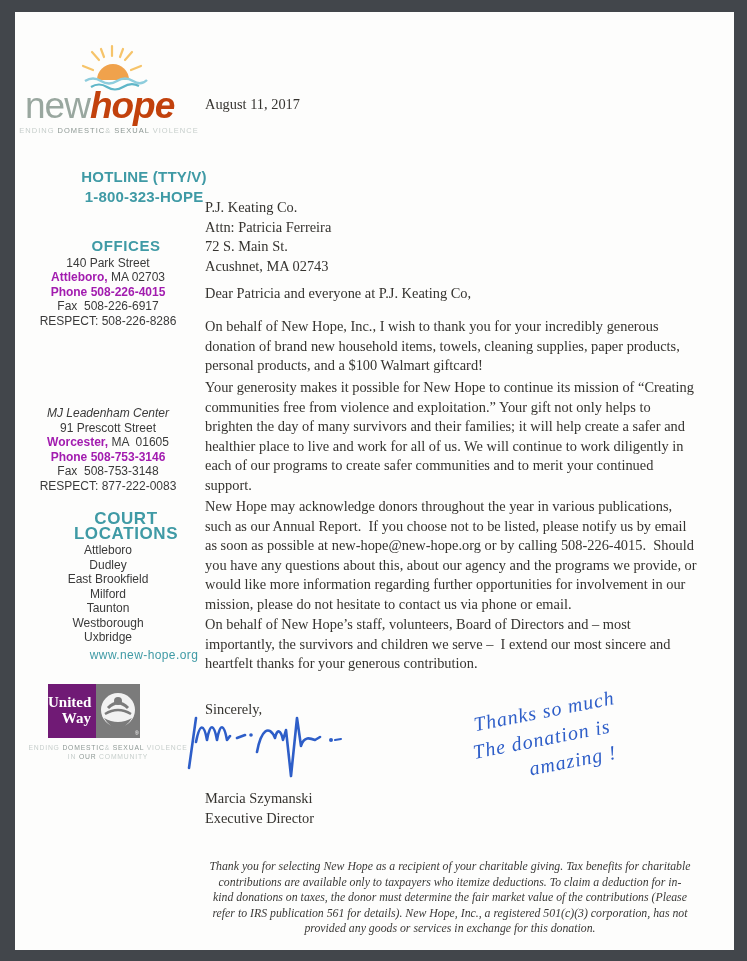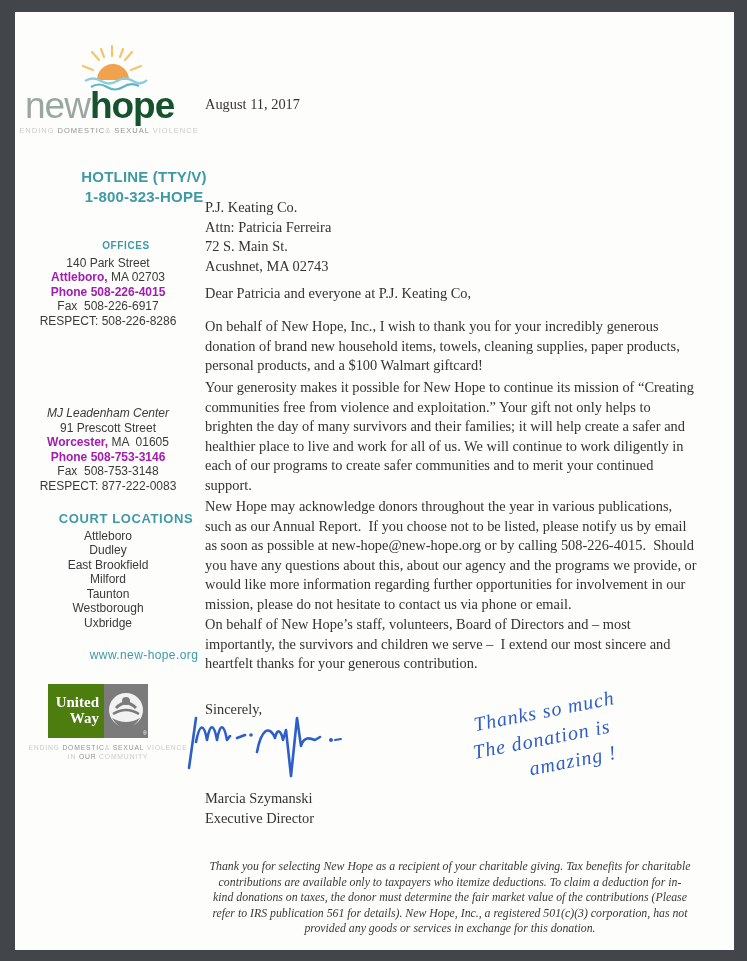--- a/index.html
+++ b/index.html
@@ -5,42 +5,42 @@
   * { margin:0; padding:0; box-sizing:border-box; }
   body { width:747px; height:961px; background:#42464b; font-family:"Liberation Serif", serif; overflow:hidden; }
   .frame { position:relative; width:747px; height:961px; background:#42464b; }
   .paper { position:absolute; left:15px; top:12px; width:719px; height:938px; background:#fdfdfc; overflow:hidden; }
 
   
   .side-block { position:absolute; left:0; width:186px; text-align:center;
                 font-family:"Liberation Sans", sans-serif; font-size:12px; line-height:14.5px; color:#3a3a3a; }
   .teal { color:#3f9aa5;margin-left:36px; }
   .hotline { font-size:15px; font-weight:bold; line-height:20px; letter-spacing:.2px; }
-  .side-header { font-size:10px; font-weight:bold; letter-spacing:.6px; margin-bottom:2px; }
+  .side-header { font-size:15px; font-weight:bold; letter-spacing:.6px; margin-bottom:2px; }
   .b { font-weight:bold; color:#a21caf; }
   .it { font-style:italic; }
   .pre { white-space:pre; }
   .prelist { white-space:pre-line; }
   .weblink { font-size:12px; letter-spacing:.4px; }
 
   
   .logo-wrap { position:absolute; left:4px; top:30px; width:180px; height:95px; }
   .logo-sun { position:absolute; left:58px; top:2px; }
   .logo-text { position:absolute; left:6px; top:44px; width:172px; font-family:"Liberation Sans", sans-serif;
                font-size:37px; letter-spacing:-1px; line-height:40px; }
   .logo-new { color:#99a79f; font-weight:normal; }
-  .logo-hope { color:#14532d; font-weight:bold; }
+  .logo-hope { color:#c2410c; font-weight:bold;font-style:italic; }
   .logo-tagline { position:absolute; left:0; top:84px; width:180px; text-align:center;
                   font-family:"Liberation Sans", sans-serif; font-size:7.5px; letter-spacing:1px; }
   .faint { color:#c6cecb; }
   .dim { color:#8d9894; }
 
   
   .uw { position:absolute; left:33px; top:672px; width:102px; height:54px; display:flex; }
-  .uw-left { width:56px; height:54px; background:#4d7c0f; color:#fff; text-align:right;
+  .uw-left { width:48px; height:54px; background:#701a75; color:#fff; text-align:right;
              font-family:"Liberation Serif", serif; font-weight:bold; font-size:15px; line-height:16px;
              padding:10px 5px 0 0; }
   .uw-right { width:44px; height:54px; background:#7b7b7b; position:relative; }
   .uw-tagline { position:absolute; left:0; top:731px; width:186px; text-align:center;
                 font-family:"Liberation Sans", sans-serif; font-size:6.8px; line-height:9px; letter-spacing:.8px; }
 
   
   .ink { color:#35332f; }
   .letter-abs { position:absolute; left:190px; width:540px; font-size:14.4px; line-height:19.5px; }
   .par { white-space:pre; }
@@ -115,21 +115,21 @@
     <div class="side-block" style="top:372px;margin-top:22px;">
       <div class="it">MJ Leadenham Center</div>
       <div>91 Prescott Street</div>
       <div><span class="b">Worcester, </span><span class="pre">MA  01605</span></div>
       <div class="b pre">Phone 508-753-3146</div>
       <div class="pre">Fax  508-753-3148</div>
       <div>RESPECT: 877-222-0083</div>
     </div>
 
     <div class="side-block" style="top:500px;">
-      <div class="side-header teal" style="font-size:13px;">COURT LOCATIONS</div>
+      <div class="side-header teal" style="font-size:17px;">COURT LOCATIONS</div>
       <div class="prelist">Attleboro
 Dudley
 East Brookfield
 Milford
 Taunton
 Westborough
 Uxbridge</div>
     </div>
 
     <div class="side-block teal weblink" style="top:636px;">www.new-hope.org</div>

